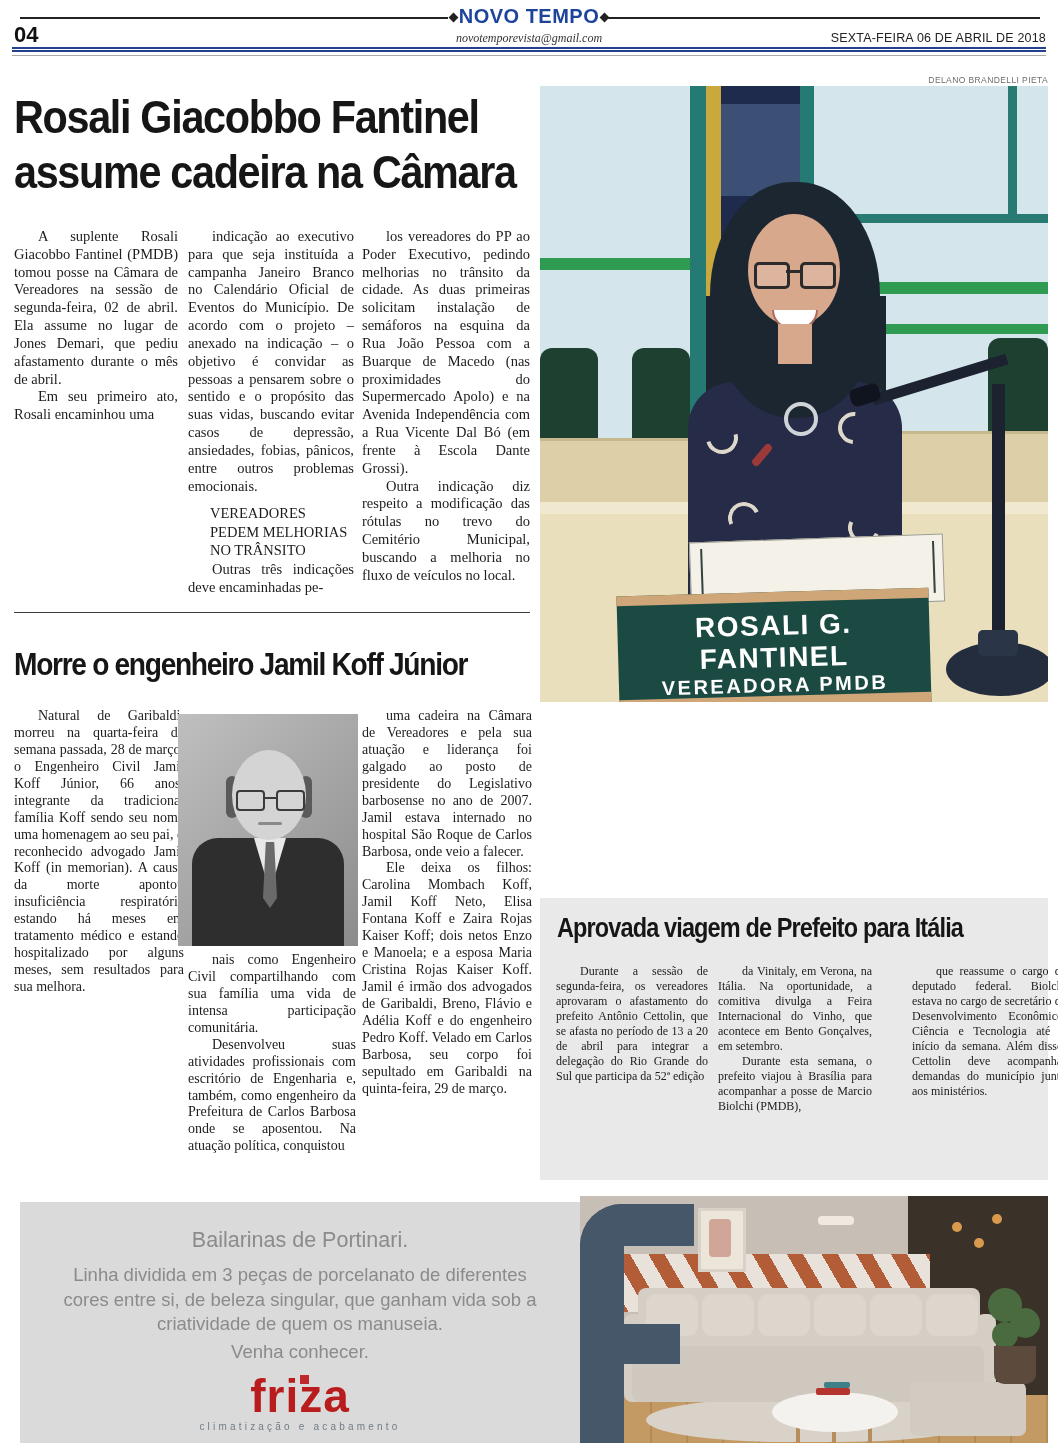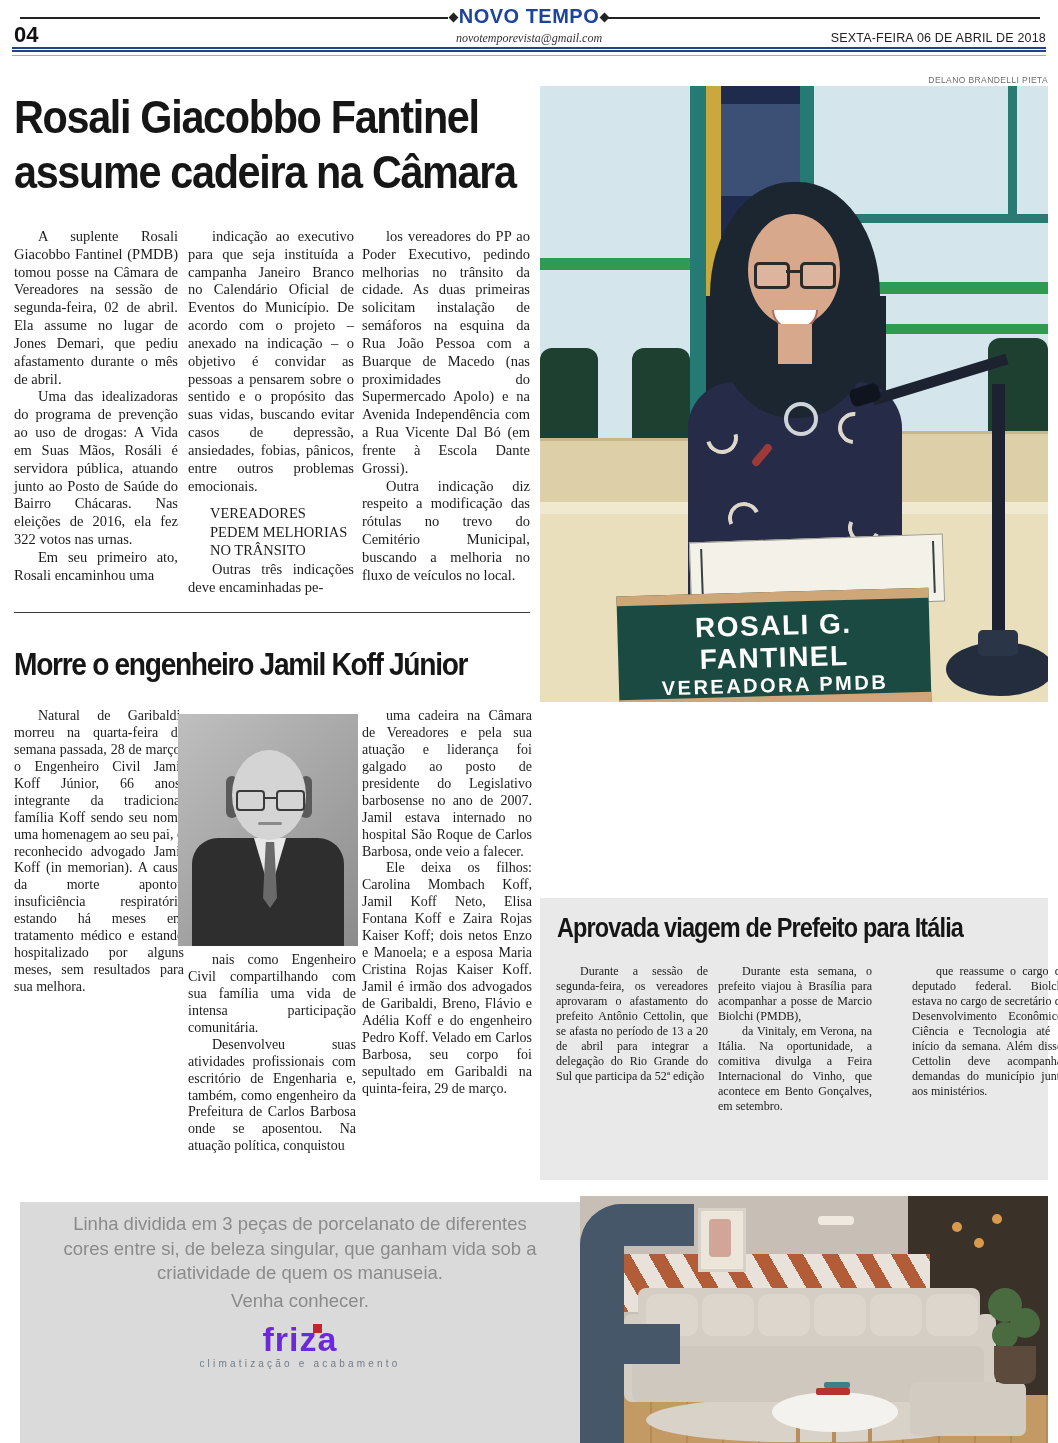--- a/index.html
+++ b/index.html
@@ -92,22 +92,22 @@
   .p2-shirt{left:76px;top:124px;width:32px;height:54px;background:#e8e8e8;clip-path:polygon(0 0,100% 0,50% 100%);}
   .p2-tie{left:85px;top:128px;width:14px;height:66px;background:#6a6a6a;clip-path:polygon(20% 0,80% 0,100% 85%,50% 100%,0 85%);}
 
   
   .ad{left:20px;top:1196px;width:1028px;height:247px;}
   .ad-left{left:0;top:6px;width:560px;height:241px;background:#dadada;text-align:center;
            font-family:"Liberation Sans",sans-serif;color:#8b8b8b;}
   .ad-title{margin-top:26px;font-size:21.5px;}
   .ad-body{width:480px;margin:10px auto 0;font-size:18.5px;line-height:1.33;}
   .ad-cta{margin-top:4px;font-size:18.5px;}
-  .brand{position:relative;display:inline-block;margin-top:10px;font-size:34px;font-weight:bold;
-         color:#6d28d9;letter-spacing:1px;line-height:1;}
+  .brand{position:relative;display:inline-block;margin-top:10px;font-size:46px;font-weight:bold;
+         color:#b91c1c;letter-spacing:1px;line-height:1;}
   .brand-dot{position:absolute;left:50px;top:2px;width:9px;height:9px;background:#c0272d;}
   .ad-tag{font-size:10px;letter-spacing:3.2px;color:#707d88;margin-top:2px;}
 
   .ad-photo{left:560px;top:0;width:468px;height:247px;background:#c7bfb6;overflow:hidden;}
   .ph-darkwall{right:0;top:0;width:140px;height:205px;background:#3a3129;}
   .ph-floor{left:0;bottom:0;width:468px;height:48px;
             background:repeating-linear-gradient(90deg,#c49a64 0 34px,#b78a55 34px 36px);}
   .ph-stripes{left:14px;top:58px;width:336px;height:58px;
               background:repeating-linear-gradient(60deg,#e8e2da 0 16px,#b35c38 16px 30px);}
   .ph-frame{left:118px;top:12px;width:42px;height:58px;background:#ece5da;border:3px solid #d9d2c8;}
@@ -151,21 +151,20 @@
   <div class="abs mh-thin" style="top:55px;"></div>
 
   <div class="abs credit">DELANO BRANDELLI PIETA</div>
   <div class="abs headline h1a">
     <div>Rosali Giacobbo Fantinel</div>
     <div>assume cadeira na Câmara</div>
   </div>
 
   <div class="abs col" style="left:14px;top:228px;width:164px;height:360px;">
     <p>A suplente Rosali Giacobbo Fantinel (PMDB) tomou posse na Câmara de Vereadores na sessão de segunda-feira, 02 de abril. Ela assume no lugar de Jones Demari, que pediu afastamento durante o mês de abril.</p>
-    <p>Uma das idealizadoras do programa de prevenção ao uso de drogas: A Vida em Suas Mãos, Rosáli é servidora pública, atuando junto ao Posto de Saúde do Bairro Chácaras. Nas eleições de 2016, ela fez 322 votos nas urnas.</p>
     <p>Em seu primeiro ato, Rosali encaminhou uma</p>
   </div>
   <div class="abs col" style="left:188px;top:228px;width:166px;height:360px;">
     <p>indicação ao executivo para que seja instituída a campanha Janeiro Branco no Calendário Oficial de Eventos do Município. De acordo com o projeto – anexado na indicação – o objetivo é convidar as pessoas a pensarem sobre o sentido e o propósito das suas vidas, buscando evitar casos de depressão, ansiedades, fobias, pânicos, entre outros problemas emocionais.</p>
     <div class="subhead">VEREADORES PEDEM MELHORIAS NO TRÂNSITO</div>
     <p>Outras três indicações deve encaminhadas pe-</p>
   </div>
   <div class="abs col" style="left:362px;top:228px;width:168px;height:360px;">
     <p>los vereadores do PP ao Poder Executivo, pedindo melhorias no trânsito da cidade. As duas primeiras solicitam instalação de semáforos na esquina da Rua João Pessoa com a Buarque de Macedo (nas proximidades do Supermercado Apolo) e na Avenida Independência com a Rua Vicente Dal Bó (em frente à Escola Dante Grossi).</p>
     <p>Outra indicação diz respeito a modificação das rótulas no trevo do Cemitério Municipal, buscando a melhoria no fluxo de veículos no local.</p>
@@ -258,30 +257,31 @@
     <p>uma cadeira na Câmara de Vereadores e pela sua atuação e liderança foi galgado ao posto de presidente do Legislativo barbosense no ano de 2007. Jamil estava internado no hospital São Roque de Carlos Barbosa, onde veio a falecer.</p>
     <p>Ele deixa os filhos: Carolina Mombach Koff, Jamil Koff Neto, Elisa Fontana Koff e Zaira Rojas Kaiser Koff; dois netos Enzo e Manoela; e a esposa Maria Cristina Rojas Kaiser Koff. Jamil é irmão dos advogados de Garibaldi, Breno, Flávio e Adélia Koff e do engenheiro Pedro Koff. Velado em Carlos Barbosa, seu corpo foi sepultado em Garibaldi na quinta-feira, 29 de março.</p>
   </div>
 
   <div class="abs box3">
     <div class="abs headline h3a">Aprovada viagem de Prefeito para Itália</div>
     <div class="abs col" style="left:16px;top:66px;width:152px;height:200px;">
       <p>Durante a sessão de segunda-feira, os vereadores aprovaram o afastamento do prefeito Antônio Cettolin, que se afasta no período de 13 a 20 de abril para integrar a delegação do Rio Grande do Sul que participa da 52ª edição</p>
     </div>
     <div class="abs col" style="left:178px;top:66px;width:154px;height:200px;">
+      <p>da Vinitaly, em Verona, na Itália. Na oportunidade, a comitiva divulga a Feira Internacional do Vinho, que acontece em Bento Gonçalves, em setembro.</p>
       <p>Durante esta semana, o prefeito viajou à Brasília para acompanhar a posse de Marcio Biolchi (PMDB),</p>
-      <p>da Vinitaly, em Verona, na Itália. Na oportunidade, a comitiva divulga a Feira Internacional do Vinho, que acontece em Bento Gonçalves, em setembro.</p>
     </div>
     <div class="abs col" style="left:340px;top:66px;width:154px;height:200px;margin-left:32px;">
       <p>que reassume o cargo de deputado federal. Biolchi estava no cargo de secretário de Desenvolvimento Econômico, Ciência e Tecnologia até o início da semana. Além disso, Cettolin deve acompanhar demandas do município junto aos ministérios.</p>
     </div>
   </div>
 
   <div class="abs ad">
     <div class="abs ad-left">
+      <div class="ad-title">Bailarinas de Portinari.</div>
       <div class="ad-body">Linha dividida em 3 peças de porcelanato de diferentes cores entre si, de beleza singular, que ganham vida sob a criatividade de quem os manuseia.</div>
       <div class="ad-cta">Venha conhecer.</div>
       <div class="brand">
         <span>friza</span>
         <span class="brand-dot"></span>
       </div>
       <div class="ad-tag">climatização e acabamento</div>
       
       
       

